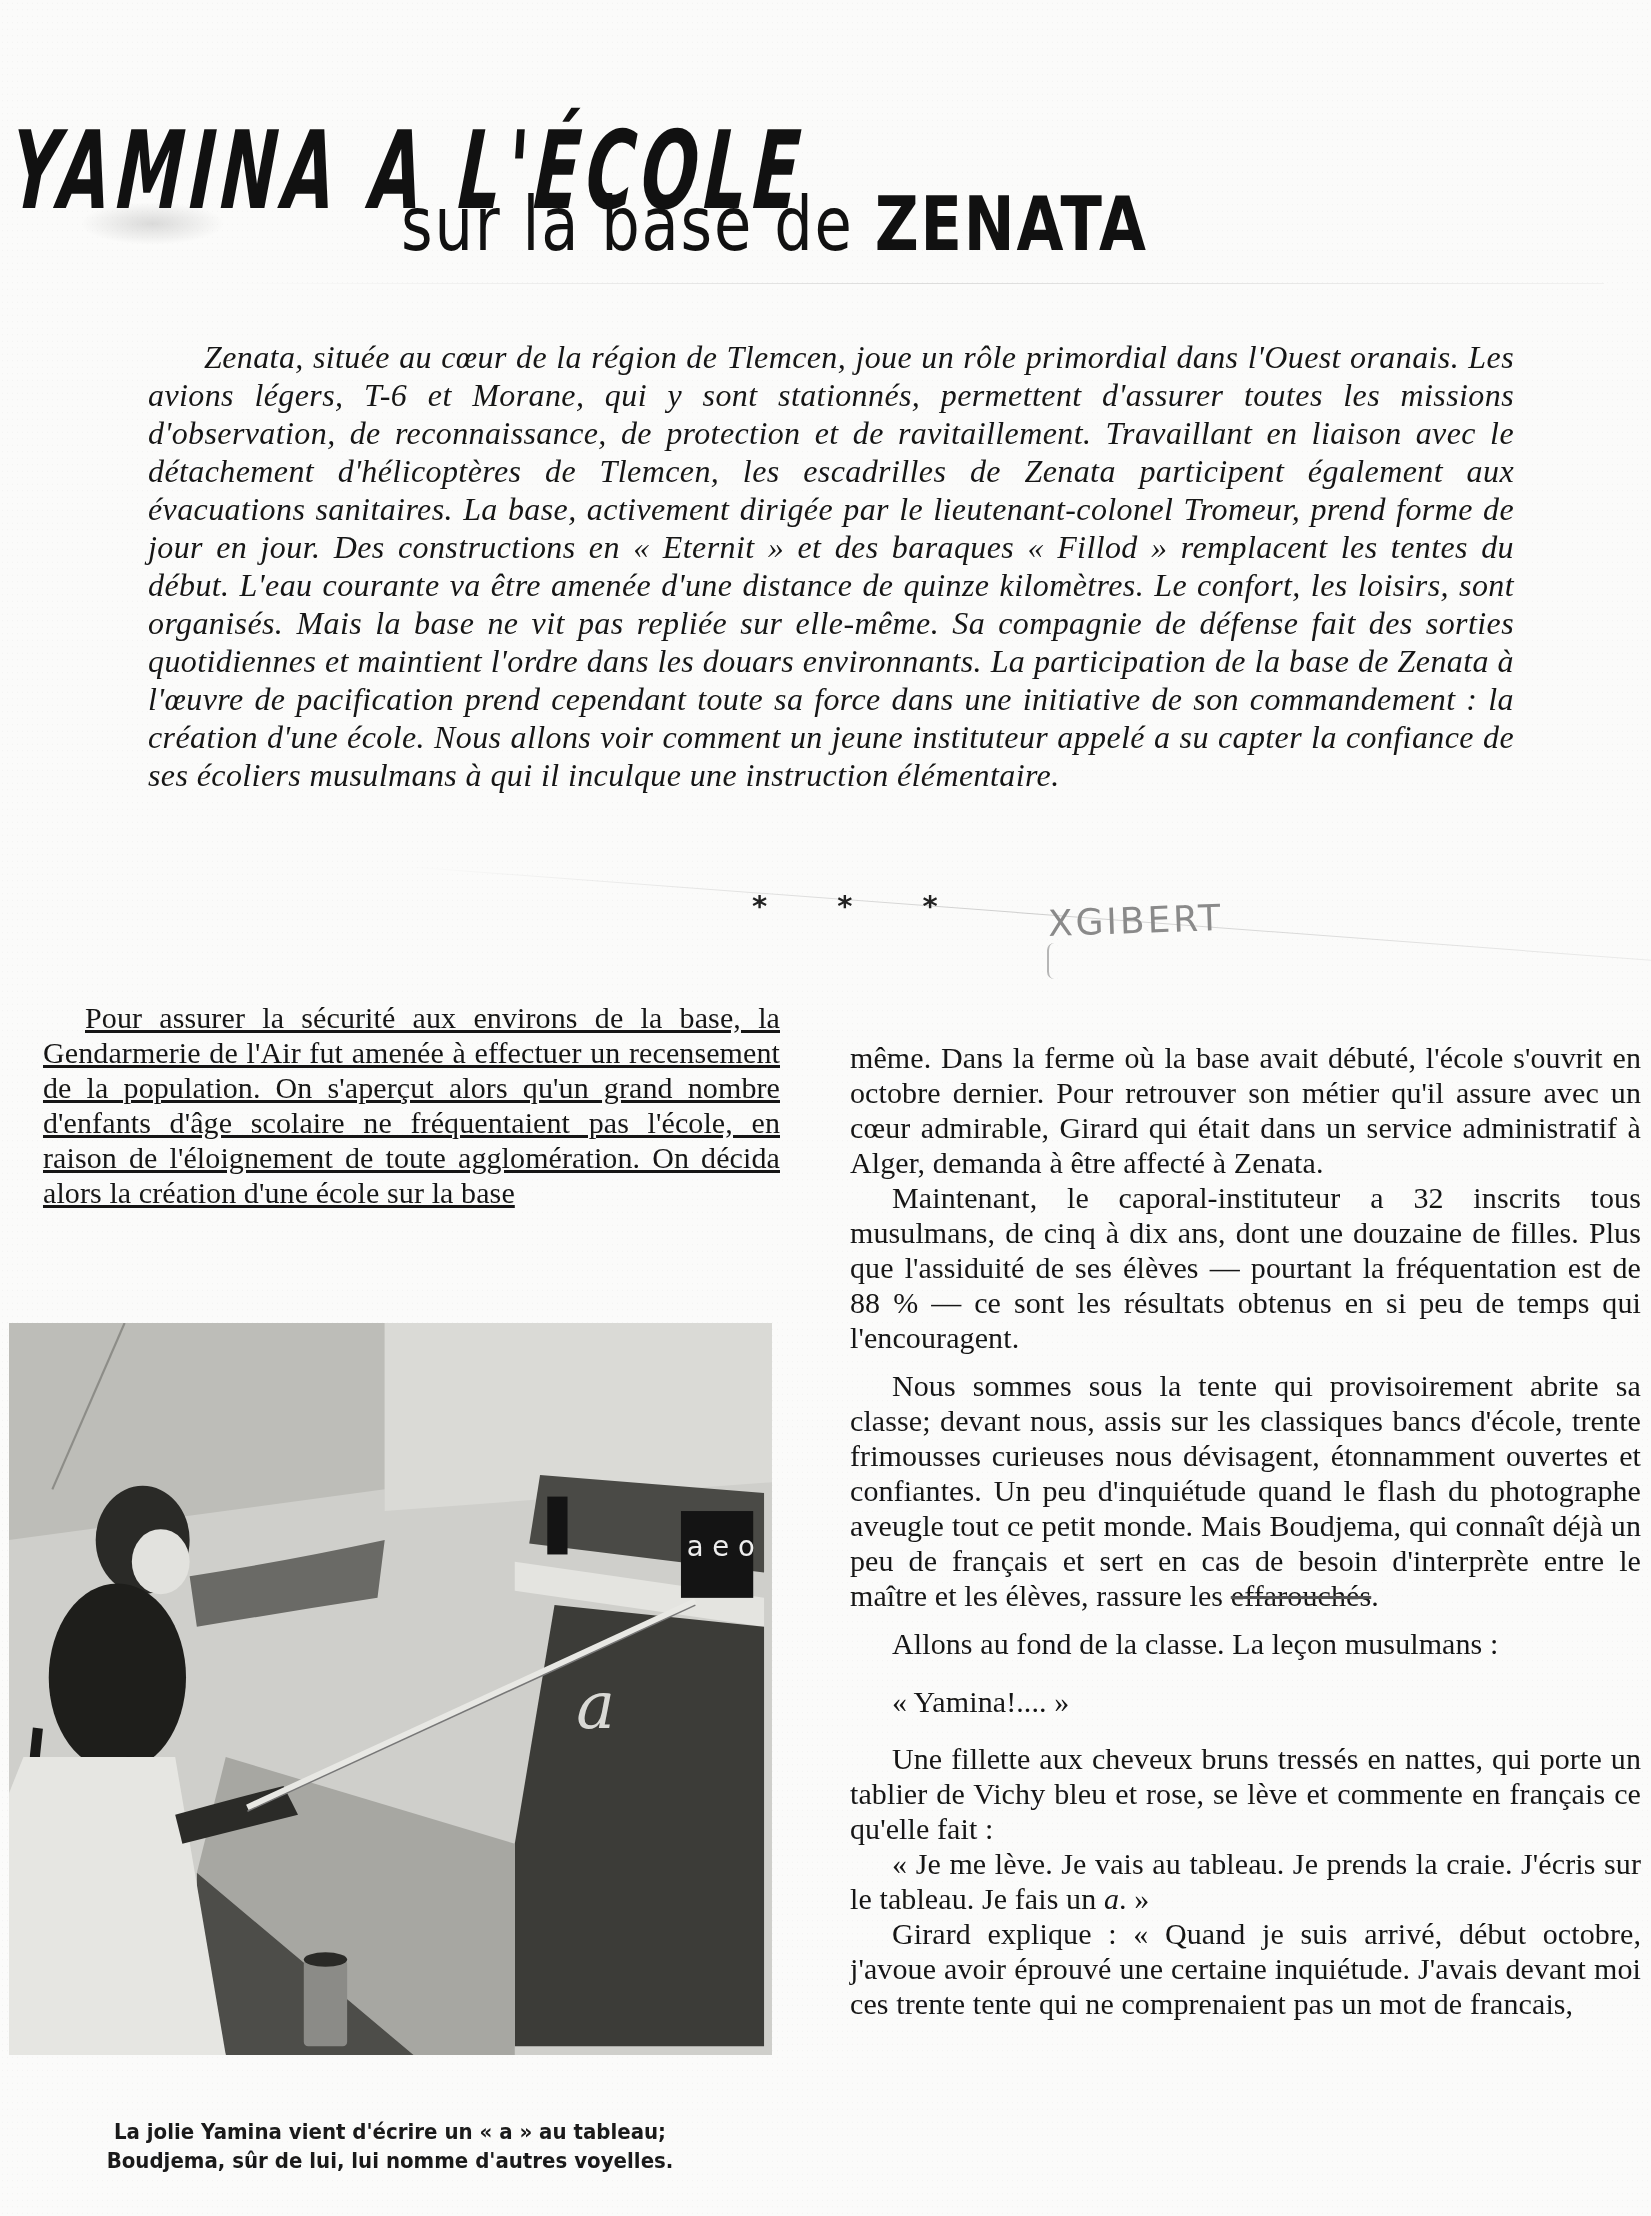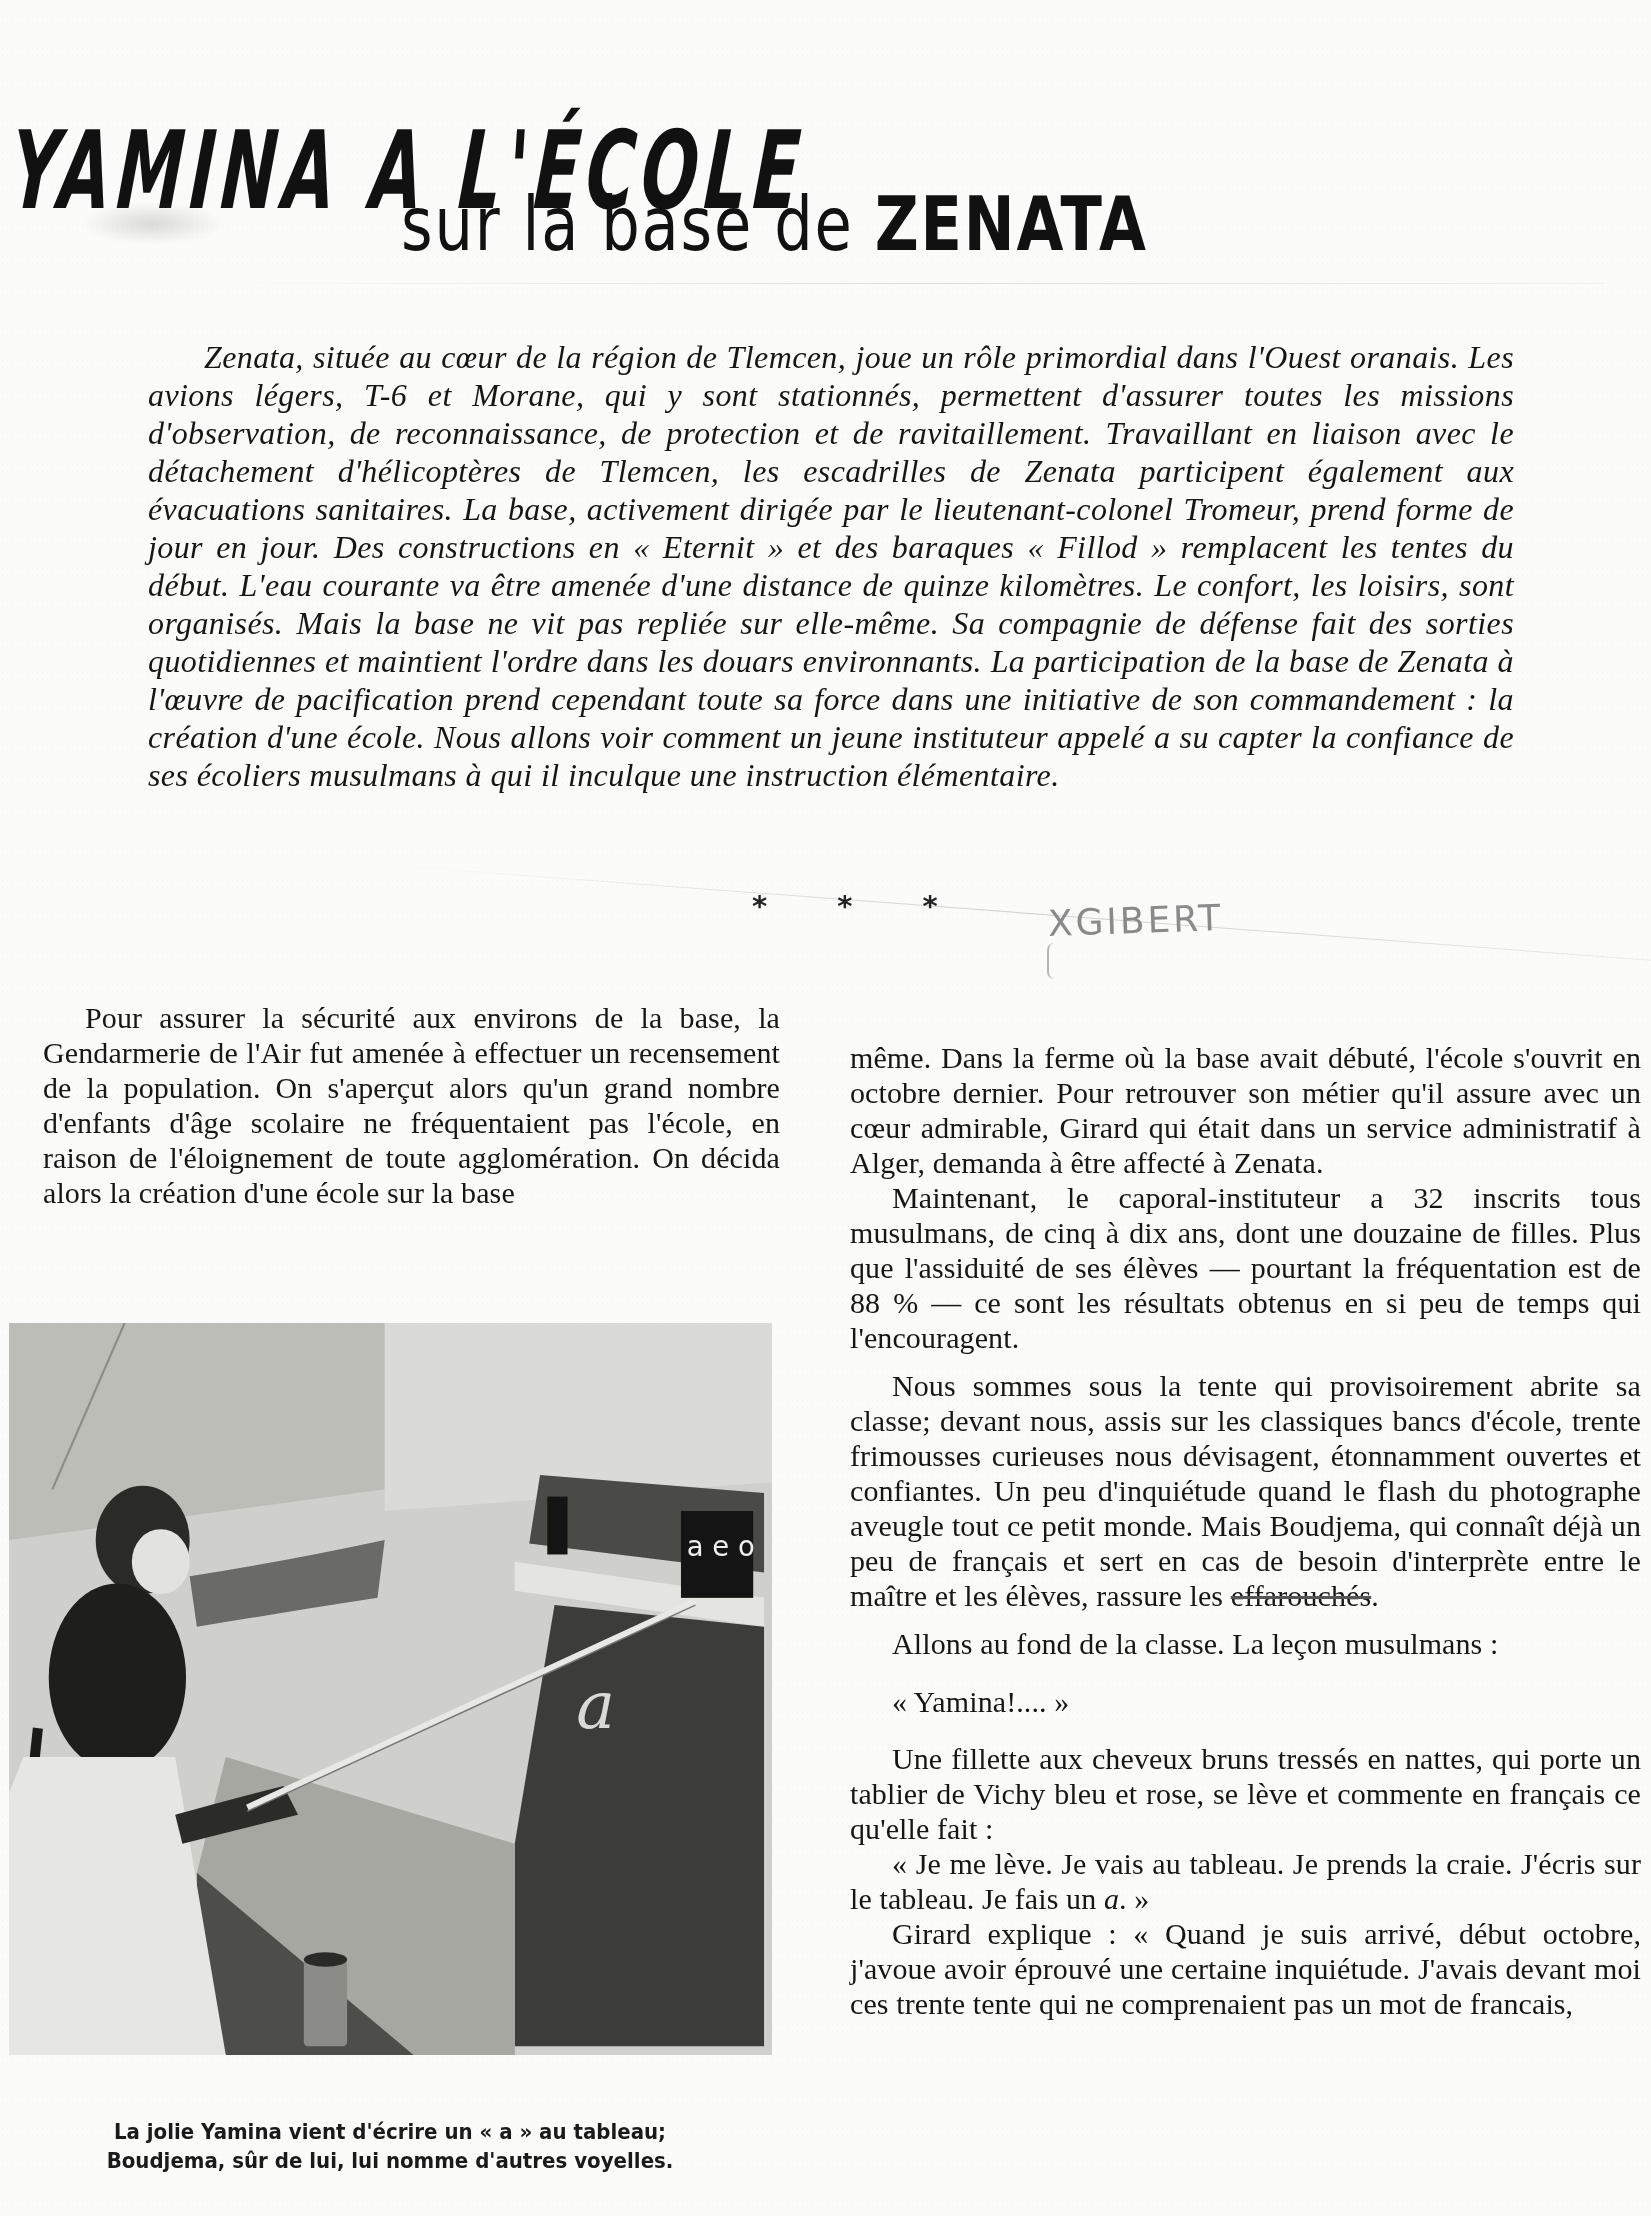--- a/index.html
+++ b/index.html
@@ -54,21 +54,21 @@
     left: 1047px; top: 943px; width: 10px; height: 36px;
     border-left: 2.2px solid #9a9a9a; border-radius: 7.2px 0 0 7.2px; opacity: .7;
   }
   .col {
     font-size: 30px; line-height: 35px; text-align: justify;
     letter-spacing: 0.1px;
   }
   .col p { margin: 0; }
   .col p.ind { text-indent: 42px; }
   .col p.gap { margin-top: 13px; }
-  .left-col { left: 43px; top: 1000px; width: 737px; }
+  .left-col { left: 43px; top: 1000px; width: 737px; text-decoration: underline; }
   .right-col { left: 850px; top: 1040px; width: 791px; }
   .photo {
     left: 8.7px; top: 1323px; width: 763px; height: 732px;
     background: #ef4444; overflow: hidden;
   }
   .photo svg { width: 100%; height: 100%; display: block; }
   .caption {
     left: 43px; top: 2117px; width: 694px; text-align: center;
     font-family: "DejaVu Sans", "Liberation Sans", sans-serif; font-weight: bold;
     font-size: 22px; line-height: 29px; color: #1a1a1a;

